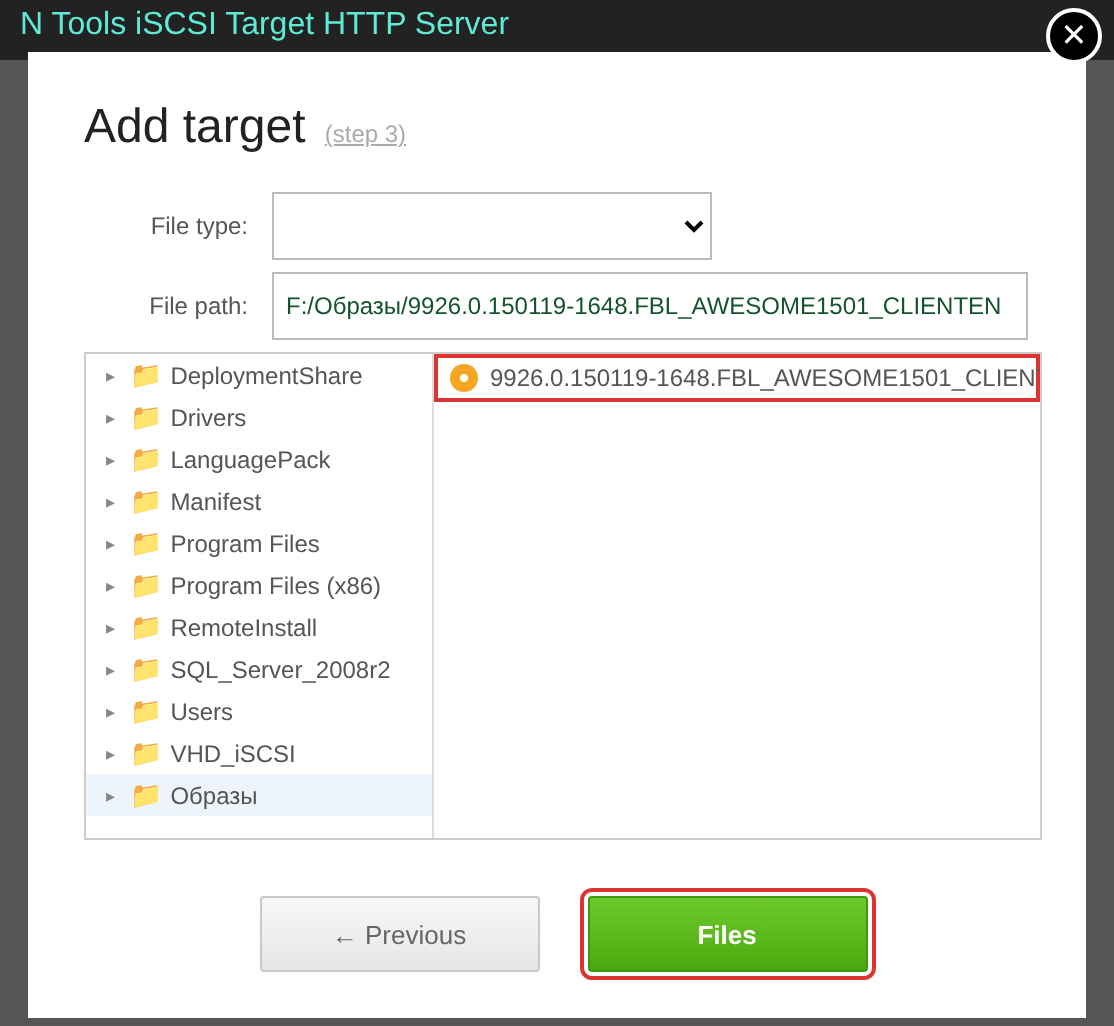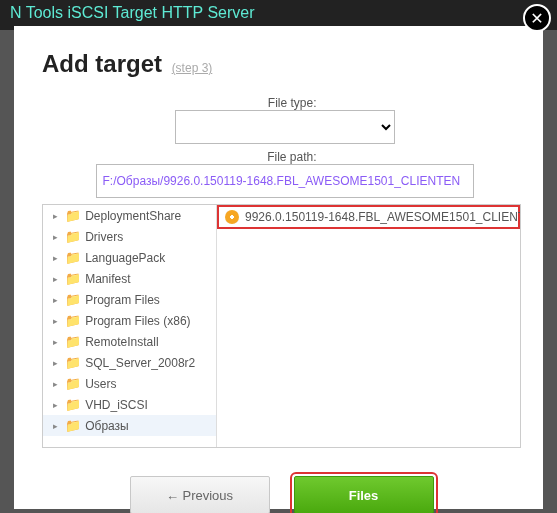--- a/index.html
+++ b/index.html
@@ -1,28 +1,28 @@
 <!DOCTYPE html>
 <html><head>
 <meta charset="utf-8">
 <style>
   * { box-sizing: border-box; margin: 0; padding: 0; }
   html, body { width: 557px; height: 513px; font-family: Arial, sans-serif; font-size: 13px; }
   body { background: #555; position: relative; }
   .backdrop-bar { position: absolute; top: 0; left: 0; right: 0; height: 30px; background: rgba(0,0,0,0.6); color: #5eead4; font-size: 16px; padding: 4px 10px; overflow: hidden; }
   .close-circle { position: absolute; top: 4px; right: 6px; width: 28px; height: 28px; border: 2px solid #fff; border-radius: 50%; background: #000; color: #fff; display: flex; align-items: center; justify-content: center; font-size: 16px; cursor: pointer; z-index: 10; }
   .modal { position: absolute; top: 26px; left: 14px; right: 14px; bottom: 4px; background: #fff; padding: 24px 22px 16px 28px; }
-  .title { font-size: 24px; font-weight: bold; color: #222; display: inline; }
+  .title { font-size: 24px; font-weight: normal; color: #222; display: inline; }
   .step { font-size: 12px; color: #aaa; margin-left: 6px; text-decoration: underline; }
-  .form-row { display: flex; align-items: center; margin-bottom: 6px; flex-direction: column; }
+  .form-row { display: flex; align-items: center; margin-bottom: 6px; }
   .form-row label { width: 88px; text-align: right; padding-right: 12px; color: #555; font-size: 12px; }
   .form-area { margin-top: 18px; margin-left: 6px; }
   select, input[type=text] { border: 1px solid #bbb; padding: 16px 6px; font-size: 12px; background: #fff; }
   select { width: 220px; height: 26px; }
-  input[type=text] { width: 378px; height: 26px; color: #8b5cf6; }
+  input[type=text] { width: 378px; height: 26px; color: #14532d; }
   .browser { display: flex; border: 1px solid #ccc; margin-top: 6px; height: 244px; margin-left: 0; }
   .tree { width: 174px; border-right: 1px solid #ddd; overflow-y: scroll; overflow-x: hidden; background: #fff; }
   .tree ul { list-style: none; }
   .tree li { padding: 3px 4px 3px 10px; display: flex; align-items: center; gap: 4px; font-size: 12px; color: #555; cursor: pointer; white-space: nowrap; }
   .tree li .arrow { color: #888; font-size: 9px; display: inline-block; width: 8px; }
   .tree li .folder { color: #e6b85c; font-size: 13px; }
   .tree li.selected { background: #eef4fb; }
   .filelist { flex: 1; overflow-x: scroll; overflow-y: hidden; background: #fff; }
   .file-row { display: flex; align-items: center; gap: 6px; padding: 3px 6px; font-size: 12px; color: #555; white-space: nowrap; cursor: pointer; }
   .file-row.selected { border: 2px solid #d33; background: #fff; }

